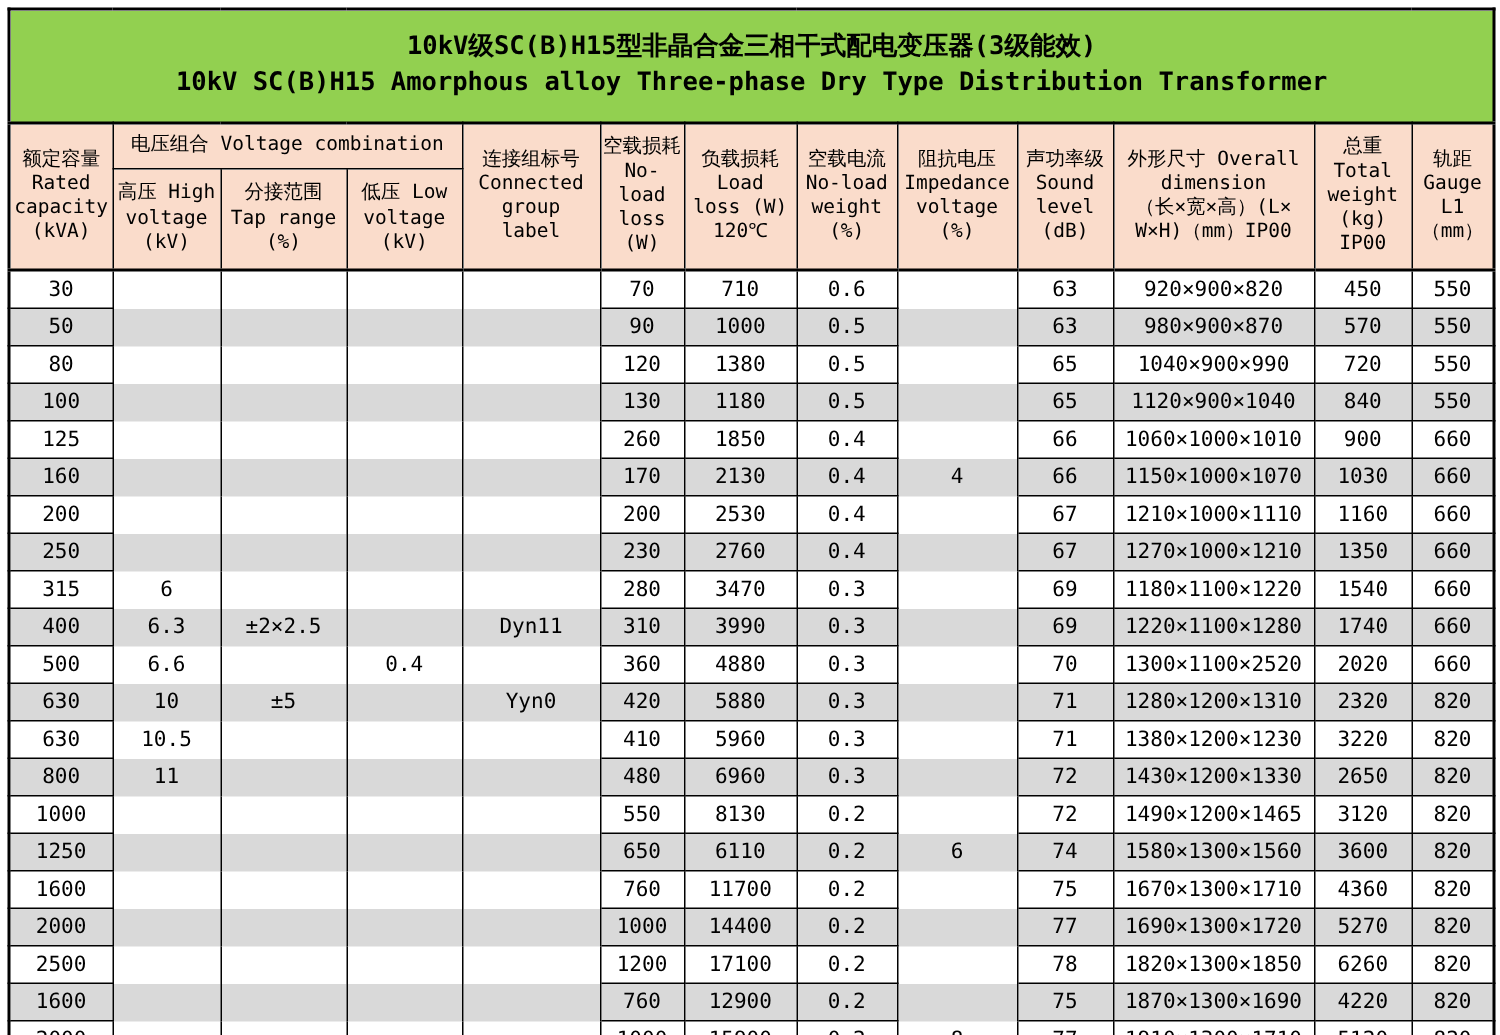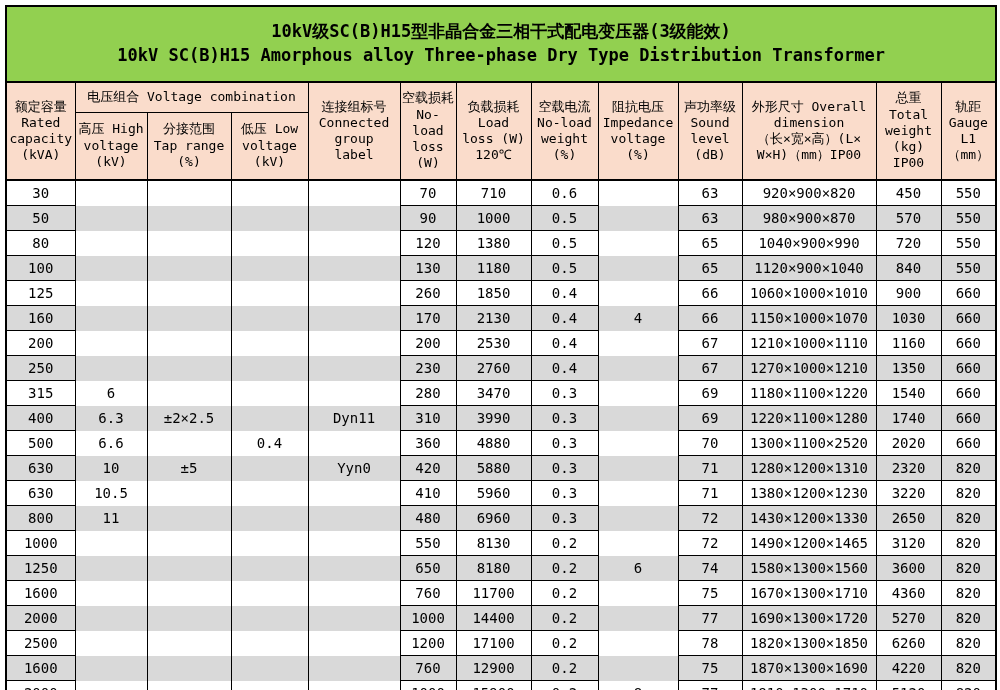--- a/index.html
+++ b/index.html
@@ -378,21 +378,21 @@
           <td>3120</td>
           <td>820</td>
         </tr>
         <tr class="stripe">
           <td>1250</td>
           <td class="nb"></td>
           <td class="nb"></td>
           <td class="nb"></td>
           <td class="nb"></td>
           <td>650</td>
-          <td>8180</td>
+          <td>6110</td>
           <td>0.2</td>
           <td class="nb">6</td>
           <td>74</td>
           <td>1580×1300×1560</td>
           <td>3600</td>
           <td>820</td>
         </tr>
         <tr>
           <td>1600</td>
           <td class="nb"></td>

